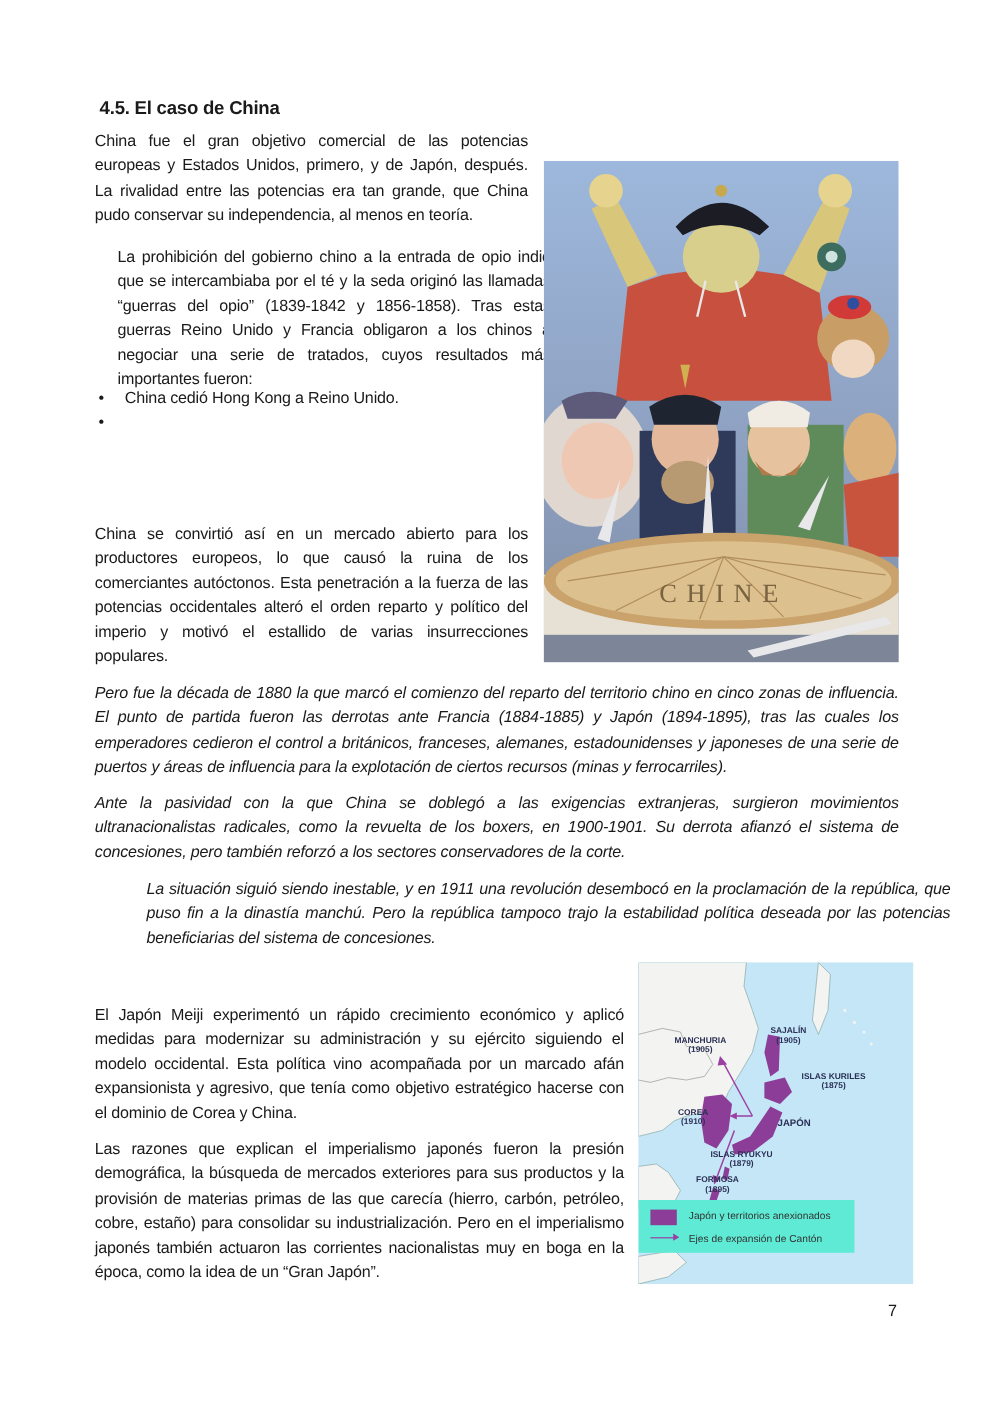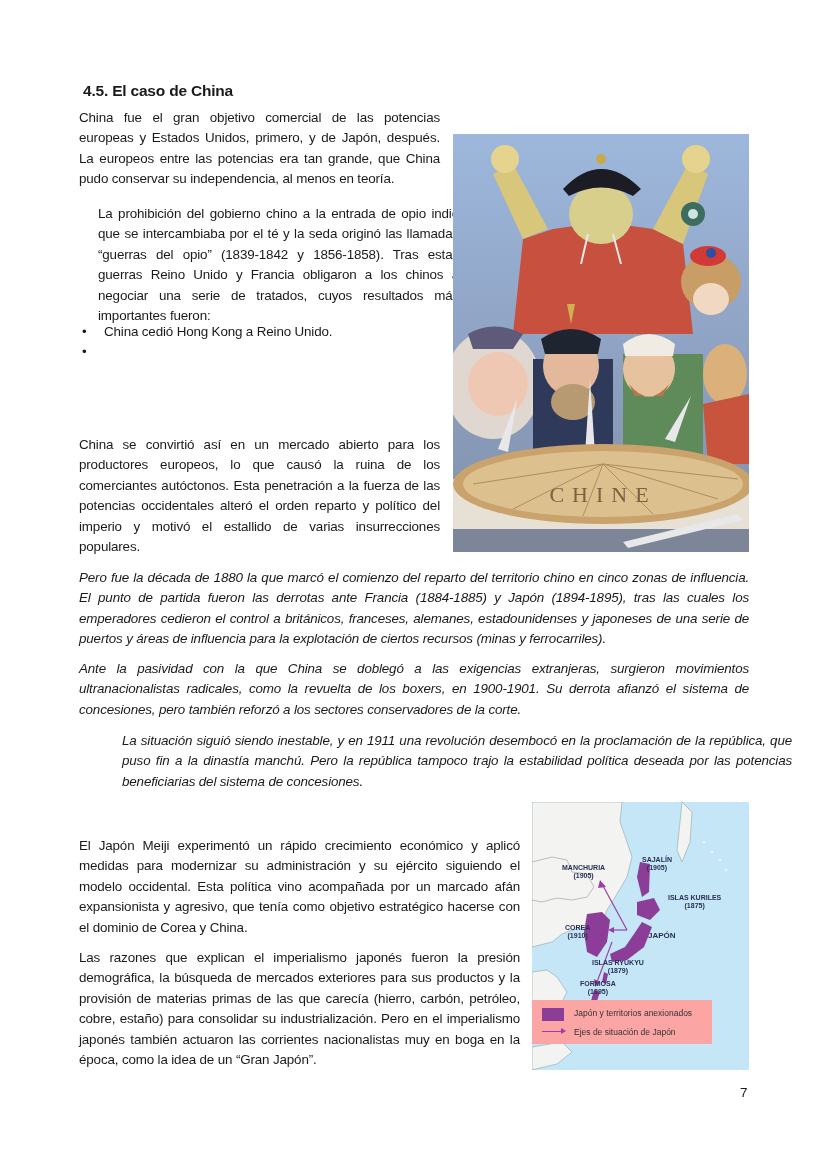--- a/index.html
+++ b/index.html
@@ -10,38 +10,38 @@
   .h1 { position: absolute; left: 79px; top: 802px; font-size: 19px; font-weight: bold; margin: 0; letter-spacing: -0.2px; }
   .p { position: absolute; margin: 0; font-size: 13.4px; line-height: 20.4px; text-align: justify; letter-spacing: -0.15px; }
   .narrow { left: 79px; width: 361px; }
   .full { left: 79px; width: 670px; font-style: italic; }
   .mid { left: 79px; width: 441px; }
   ul.bul { position: absolute; left: 79px; width: 361px; margin: 0; padding: 0; list-style: none;
            font-size: 13.4px; line-height: 20.4px; letter-spacing: -0.15px; }
   ul.bul li { position: relative; padding-left: 25px; text-align: justify; }
   ul.bul li .dot { position: absolute; left: 3px; top: 0; }
   .cartoon { position: absolute; left: 453px; top: 110px; width: 296px; height: 418px; overflow: hidden; margin-top: 24px; }
-  .map { position: absolute; left: 532px; top: 802px; width: 217px; height: 268px; overflow: hidden; background: #c5e6f6; }
+  .map { position: absolute; left: 532px; top: 802px; width: 217px; height: 268px; overflow: hidden; background: #c5e6f6; padding-left: 12px; }
   .maplabel { position: absolute; font-size: 7px; font-weight: bold; color: #2a2f55; text-align: center; line-height: 8px; }
-  .legend { position: absolute; left: 0; top: 198px; width: 180px; height: 44px; background: #fca5a5; }
+  .legend { position: absolute; left: 0; top: 198px; width: 180px; height: 44px; background: #5eead4; }
   .legend .sw { position: absolute; left: 10px; top: 8px; width: 22px; height: 13px; background: #8b3d97; }
   .legend .lt1 { position: absolute; left: 42px; top: 8px; font-size: 8.5px; color: #333; }
   .legend .lt2 { position: absolute; left: 42px; top: 27px; font-size: 8.5px; color: #333; }
   .legend .arr { position: absolute; left: 10px; top: 31px; width: 22px; height: 1px; background: #9b3fa3; }
   .legend .arr::after { content: ""; position: absolute; right: -2px; top: -3px; border-left: 5px solid #9b3fa3; border-top: 3.5px solid transparent; border-bottom: 3.5px solid transparent; }
   .pagenum { position: absolute; left: 740px; top: 1085px; font-size: 13.5px; }
 </style>
 </head>
 <body>
 
 <div class="page">
 
   <h2 class="h2">4.5. El caso de China</h2>
 
-  <p class="p narrow" style="top:108px;">China fue el gran objetivo comercial de las potencias europeas y Estados Unidos, primero, y de Japón, después. La europeos entre las potencias era tan grande, que China pudo conservar su independencia, al menos en teoría.</p>
+  <p class="p narrow" style="top:108px;">China fue el gran objetivo comercial de las potencias europeas y Estados Unidos, primero, y de Japón, después. La rivalidad entre las potencias era tan grande, que China pudo conservar su independencia, al menos en teoría.</p>
   <p class="p narrow" style="top:204px;margin-left:19px;">La prohibición del gobierno chino a la entrada de opio indio que se intercambiaba por el té y la seda originó las llamadas “guerras del opio” (1839-1842 y 1856-1858). Tras estas guerras Reino Unido y Francia obligaron a los chinos a negociar una serie de tratados, cuyos resultados más importantes fueron:</p>
 
   <ul class="bul" style="top:322px;">
     <li>
       <span class="dot">•</span>
       <span>China cedió Hong Kong a Reino Unido.</span>
     </li>
     <li>
       <span class="dot">•</span>
     </li>
@@ -186,18 +186,18 @@
         <div>(1879)</div>
     </div>
     <div class="maplabel" style="left:48px;top:178px;">
       <div>FORMOSA</div>
         <div>(1895)</div>
     </div>
     <div class="legend">
       <div class="sw"></div>
       <div class="lt1">Japón y territorios anexionados</div>
       <div class="arr"></div>
-      <div class="lt2">Ejes de situación de Japón</div>
+      <div class="lt2">Ejes de expansión de Cantón</div>
     </div>
   </div>
 
   <div class="pagenum">7</div>
 </div>
 
 </body></html>

